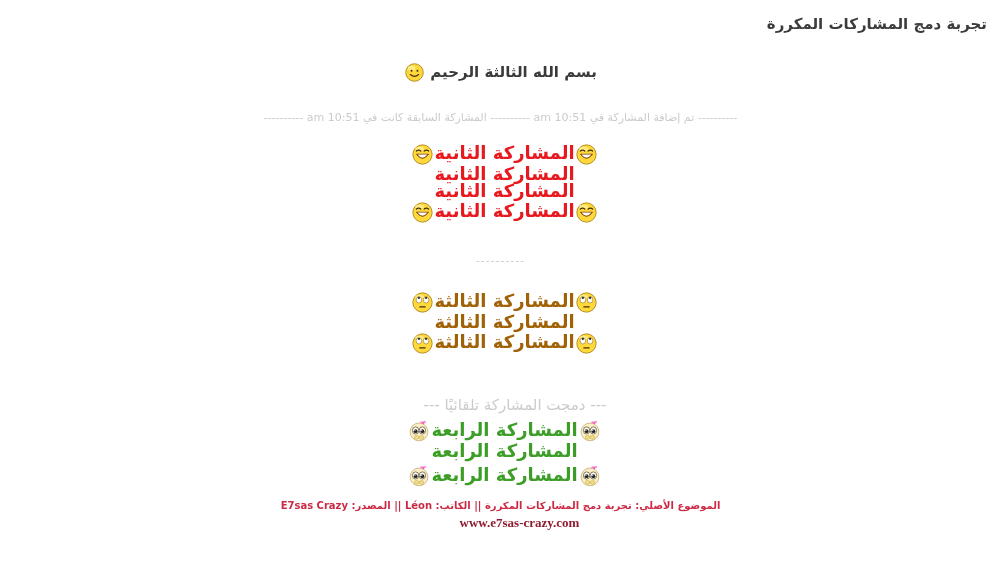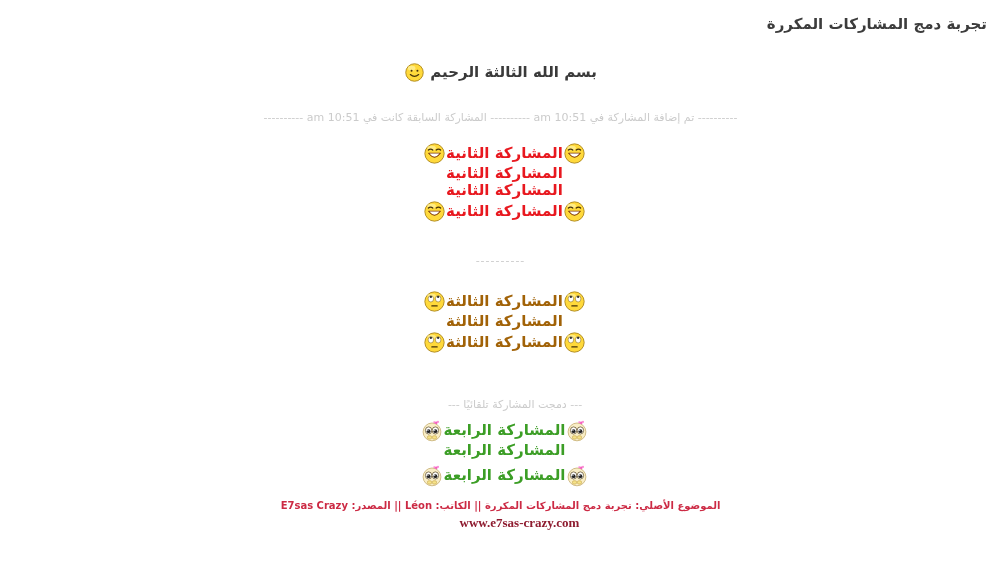--- a/index.html
+++ b/index.html
@@ -11,26 +11,26 @@
   .thread-title{
     position:absolute;top:15px;right:14px;
     font-size:15px;font-weight:bold;color:#3c3c3c;
   }
   .content{text-align:center;padding-top:60px;}
   .bismillah{height:24px;line-height:24px;font-size:15px;font-weight:bold;color:#3a3a3a;}
   .smiley{display:inline-block;vertical-align:middle;line-height:0;margin:0 1px;}
   .smiley svg{vertical-align:middle;}
   .muted{color:#cbcbcb;text-align:center;}
   .merge-info{margin-top:28px;height:12px;line-height:12px;font-size:11px;}
-  .group .line{height:17px;line-height:17px;font-size:15px;font-weight:bold;padding-left:8px;}
+  .group .line{height:17px;line-height:17px;font-size:18px;font-weight:bold;padding-left:8px;}
   .group .smiley-line{height:24px;line-height:24px;}
   .red-group{margin-top:17px;color:#e8181f;}
   .sep-line{margin-top:31px;height:14px;line-height:14px;font-size:11px;letter-spacing:1px;}
   .blue-group{margin-top:21px;color:#a16207;}
-  .auto-note{margin-top:44px;height:14px;line-height:14px;font-size:11px;margin-left:29px;}
+  .auto-note{margin-top:44px;height:14px;line-height:14px;font-size:15px;margin-left:29px;}
   .green-group{margin-top:6px;color:#3c9e26;}
   .green-group .last{margin-top:4px;}
   .credit{margin-top:10px;height:18px;line-height:18px;font-size:10px;font-weight:bold;color:#cc2a44;}
   .site-url{height:16px;line-height:16px;font-size:13px;font-weight:bold;color:#8e1b2f;
     font-family:"Liberation Serif", serif;direction:ltr;cursor:pointer;padding-left:38px;}
 </style>
 </head>
 <body>
 
 <div class="page">

